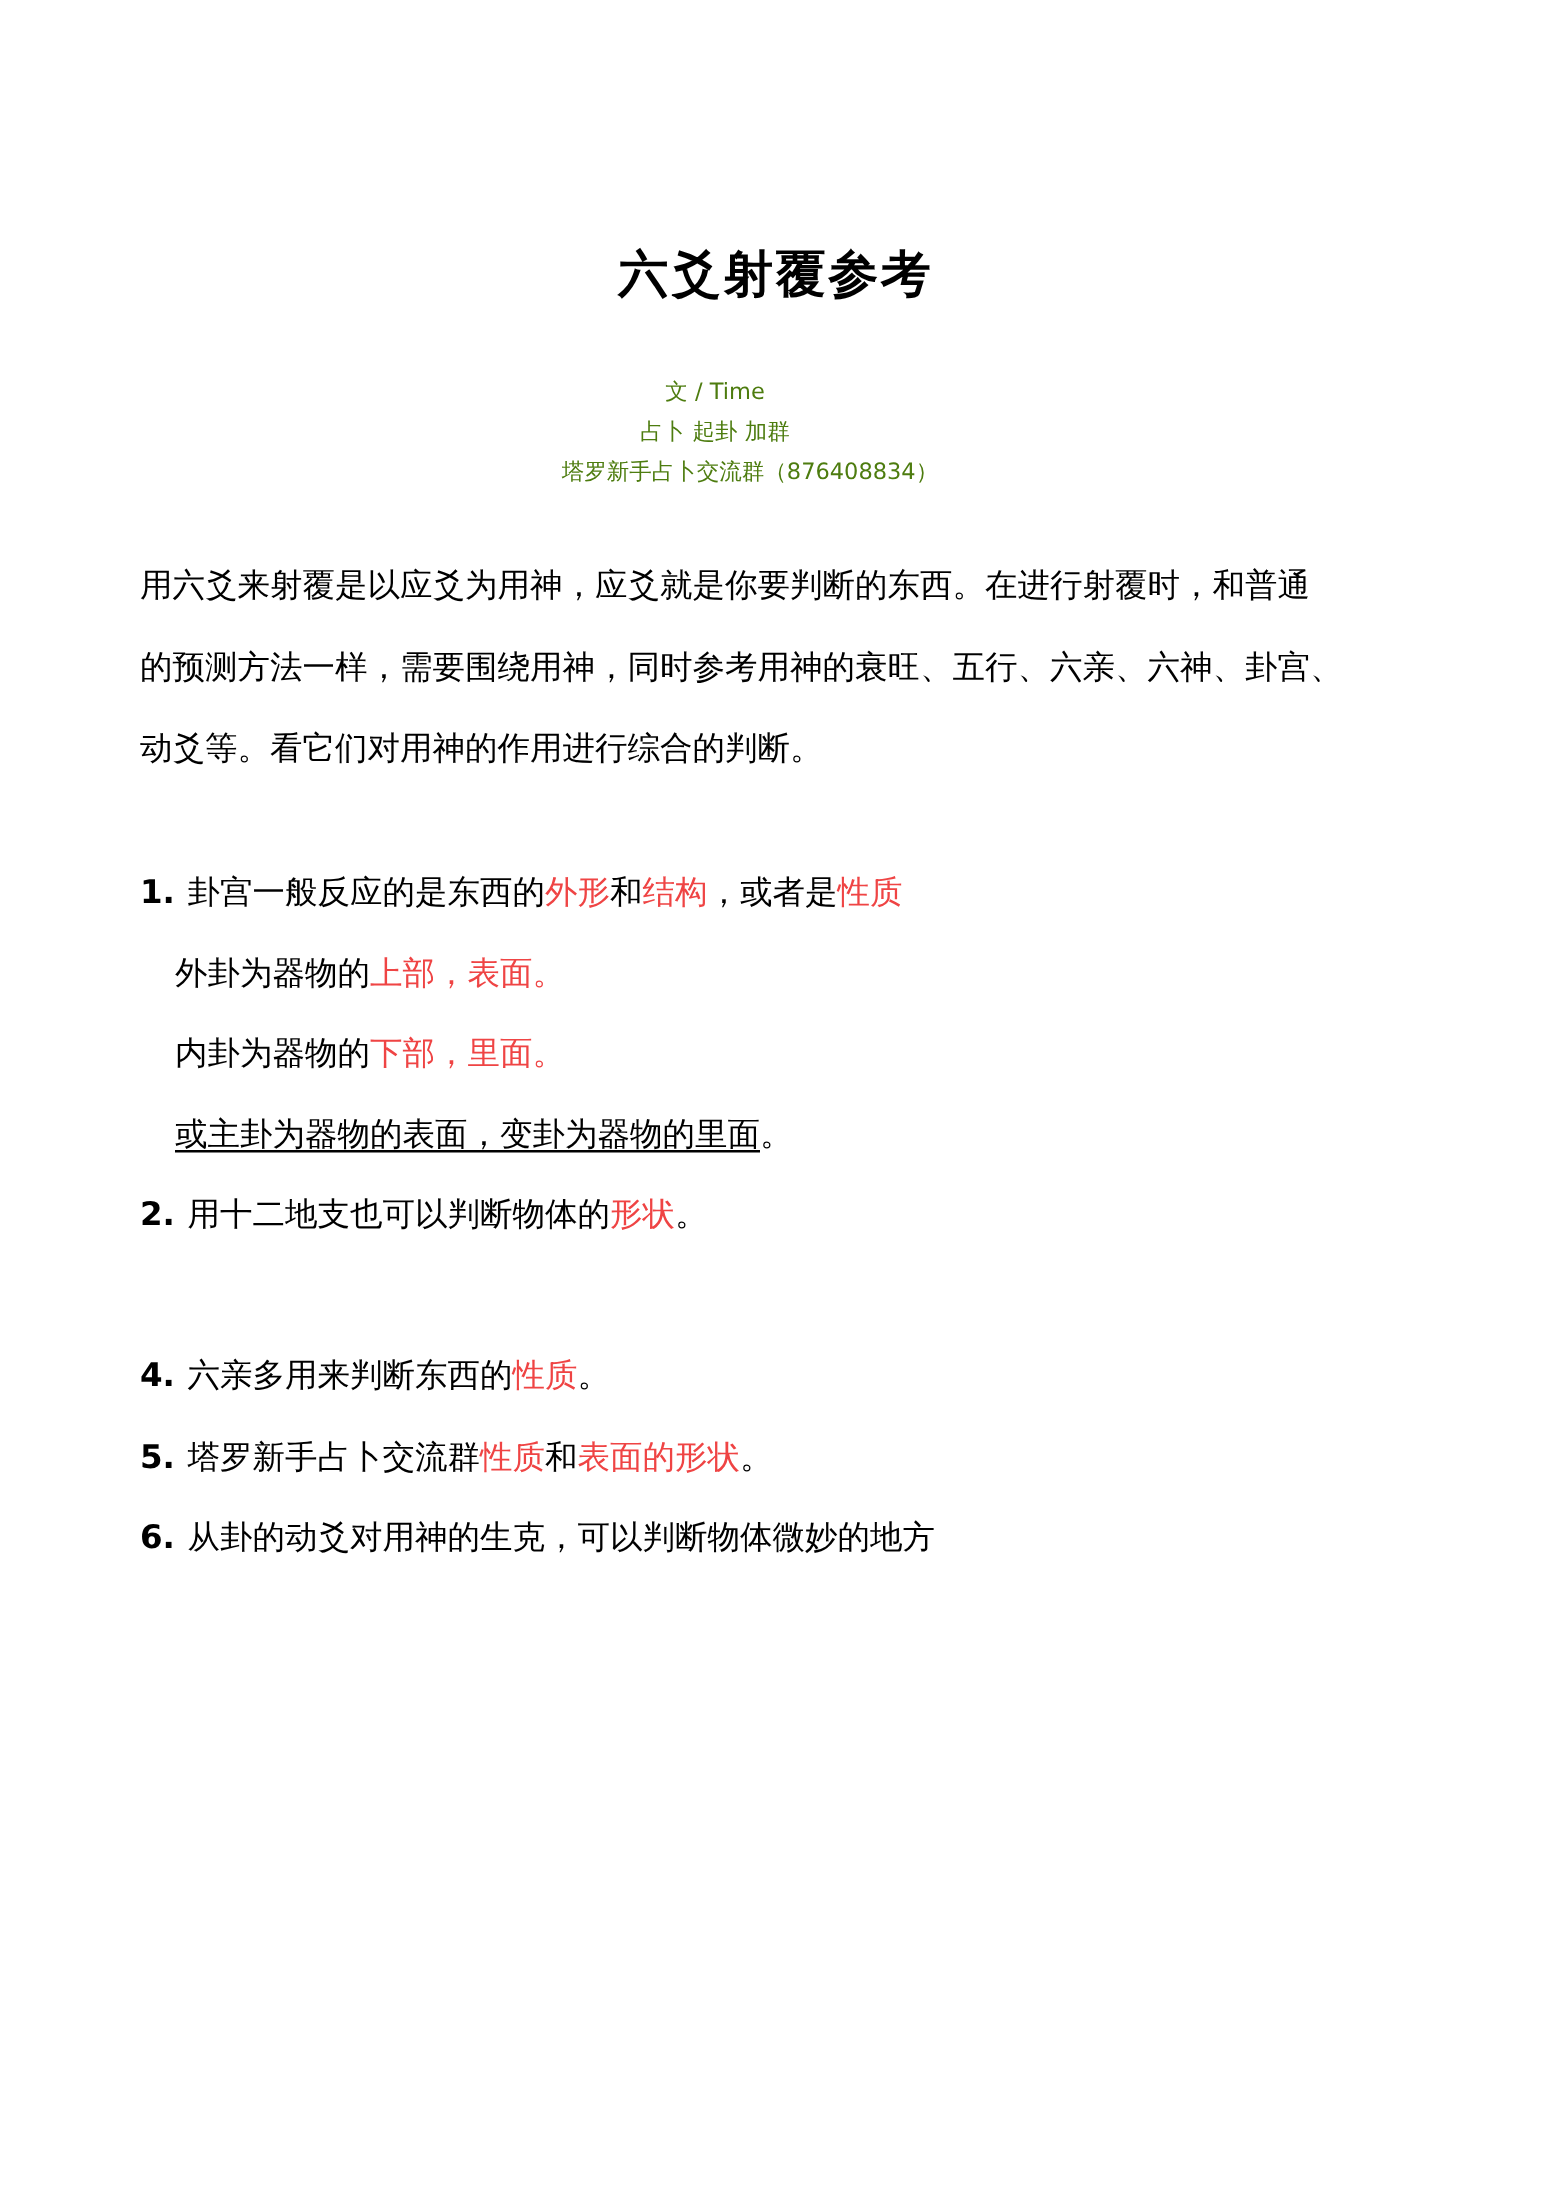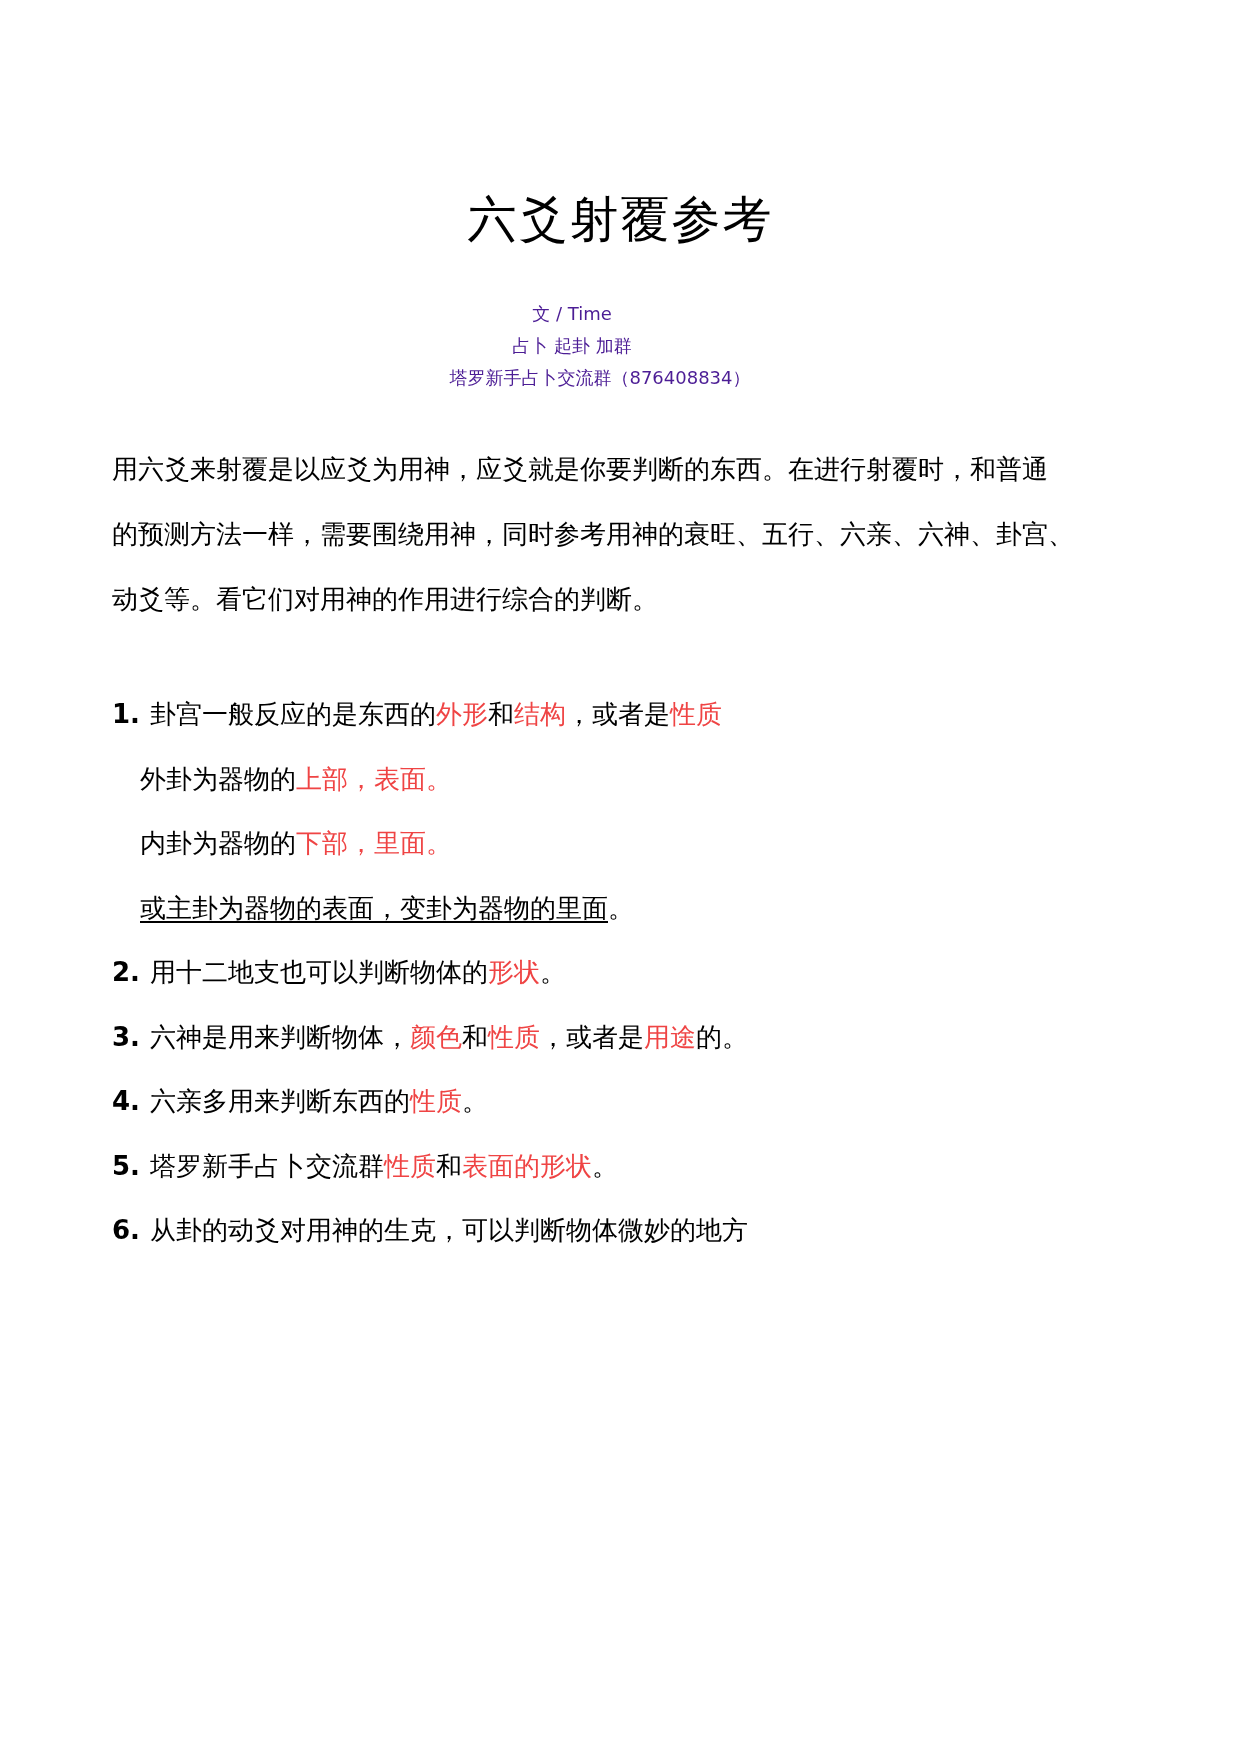--- a/index.html
+++ b/index.html
@@ -1,23 +1,23 @@
 <!DOCTYPE html>
 <html><head>
 <meta charset="utf-8">
 <style>
   html, body { margin: 0; padding: 0; background: #ffffff; }
   body { width: 1241px; height: 1754px; position: relative; overflow: hidden;
          font-family: "DejaVu Sans", "Liberation Sans", sans-serif; color: #000; }
   .page { position: absolute; left: 0; top: 0; width: 1241px; height: 1754px; }
   .title { position: absolute; top: 192px; left: 0; width: 1241px; text-align: center;
-           font-family: "DejaVu Serif", "Liberation Serif", serif; font-size: 49px;
-           font-weight: normal; letter-spacing: 2px; line-height: 56px; }
+           font-family: "DejaVu Serif", "Liberation Serif", serif; font-size: 40px;
+           font-weight: bold; letter-spacing: 2px; line-height: 56px; }
   .meta { position: absolute; left: 0; width: 1144px; text-align: center;
-          font-size: 18px; line-height: 24px; color: #4c1d95; }
+          font-size: 18px; line-height: 24px; color: #4d7c0f; }
   .meta.l1 { top: 302px; }
   .meta.l2 { top: 334px; }
   .meta.l3 { top: 366px; margin-left: 28px; }
   .meta .serif { font-family: "DejaVu Serif", "Liberation Serif", serif; }
   .intro { position: absolute; left: 112px; top: 437px; width: 1020px;
            font-size: 26px; line-height: 65px; }
   .intro .line { display: block; white-space: nowrap; height: 65px; }
   .item { position: absolute; left: 112px; font-size: 26px; line-height: 40px; white-space: nowrap; }
   .item .num { font-weight: bold; display: inline-block; width: 38px; }
   .sub { position: absolute; left: 140px; font-size: 26px; line-height: 40px; white-space: nowrap; }
@@ -53,23 +53,20 @@
     <span>外卦为器物的</span><span class="red">上部，表面。</span>
   </div>
   <div class="sub" style="top:888px;">
     <span class="ul">或主卦为器物的表面，变卦为器物的里面</span><span>。</span>
   </div>
 
   <div class="item" style="top:952px;">
     <span class="num">2.</span><span>用十二地支也可以判断物体的</span><span class="red">形状</span><span>。</span>
   </div>
 
-  <div class="item" style="top:1017px;">
-    <span class="num">3.</span><span>六神是用来判断物体，</span><span class="red">颜色</span><span>和</span><span class="red">性质</span><span>，或者是</span><span class="red">用途</span><span>的。</span>
-  </div>
 
   <div class="item" style="top:1081px;">
     <span class="num">4.</span><span>六亲多用来判断东西的</span><span class="red">性质</span><span>。</span>
   </div>
 
   <div class="item" style="top:1146px;">
     <span class="num">5.</span><span>塔罗新手占卜交流群</span><span class="red">性质</span><span>和</span><span class="red">表面的形状</span><span>。</span>
   </div>
 
   <div class="item" style="top:1210px;">

